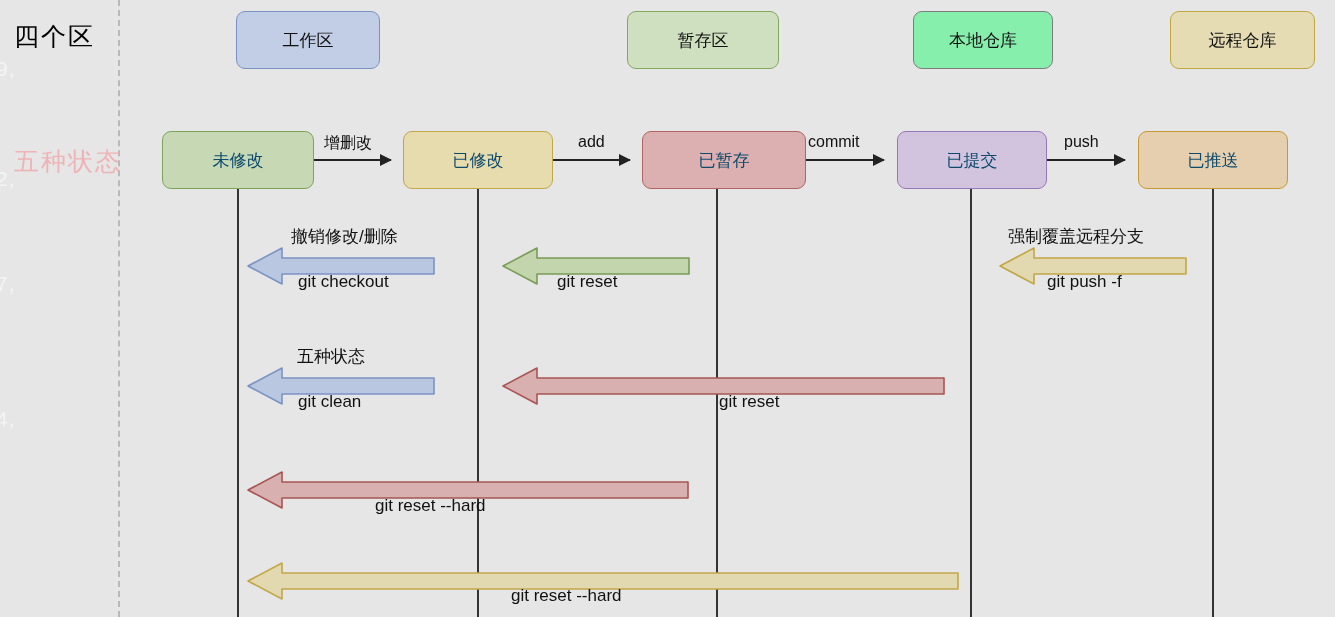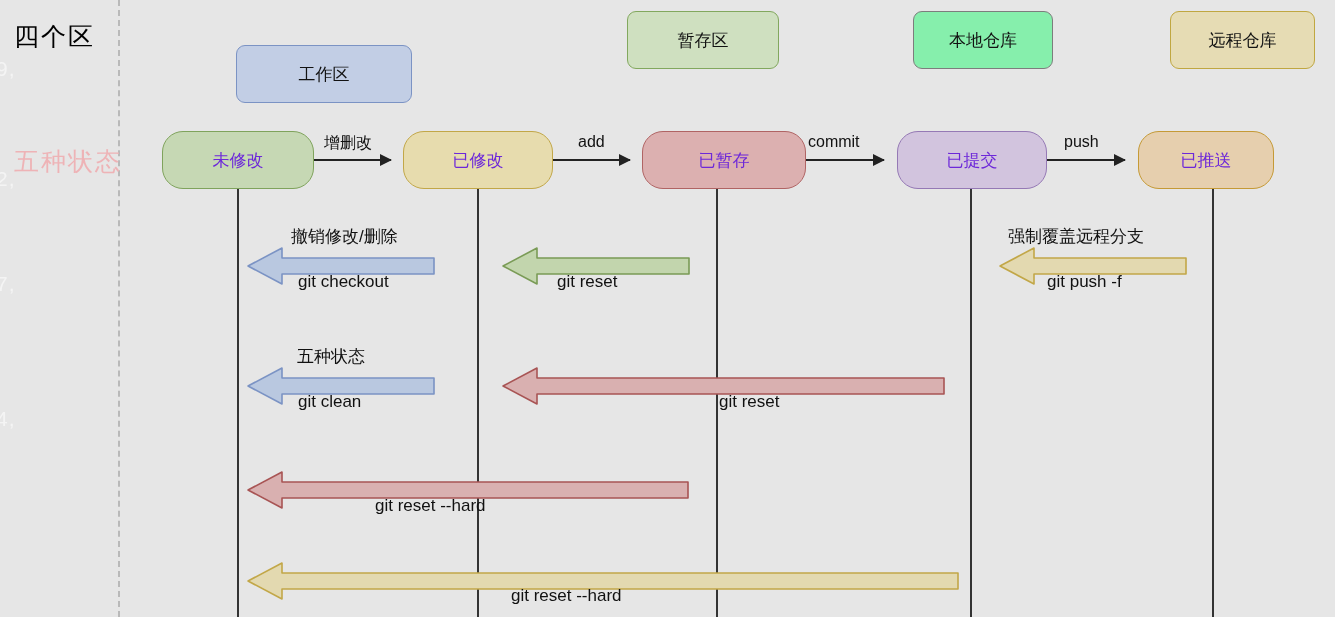--- a/index.html
+++ b/index.html
@@ -53,45 +53,45 @@
     height: 58px;
     border-radius: 9px;
     border: 1.6px solid #888;
     display: flex;
     align-items: center;
     justify-content: center;
     font-size: 17px;
     color: #121212;
     box-sizing: border-box;
   }
-  .zone-work   { left: 236px;  top: 11px; width: 176px; background: #c2cee5; border-color: #7b93c4; margin-top: 34px; }
+  .zone-work   { left: 236px;  top: 11px; width: 144px; background: #c2cee5; border-color: #7b93c4; }
   .zone-stage  { left: 627px;  top: 11px; width: 152px; background: #cfe0c0; border-color: #82a85e; }
   .zone-local  { left: 913px;  top: 11px; width: 140px; background: #86efac; border-color: #7d7d7d; }
   .zone-remote { left: 1170px; top: 11px; width: 145px; background: #e6dcb4; border-color: #c0a741; }
 
   
   .state-box {
     position: absolute;
     top: 131px;
     height: 58px;
-    border-radius: 21px;
+    border-radius: 9px;
     border: 1.6px solid #888;
     display: flex;
     align-items: center;
     justify-content: center;
     font-size: 17px;
-    color: #6d28d9;
+    color: #0c4a6e;
     box-sizing: border-box;
     z-index: 4;
   }
   .st-unmodified { left: 162px;  width: 152px; background: #c6d8b4; border-color: #7fa35c; }
   .st-modified   { left: 403px;  width: 150px; background: #e7dcae; border-color: #c2a748; }
   .st-staged     { left: 642px;  width: 164px; background: #dcb0b0; border-color: #b06464; }
   .st-committed  { left: 897px;  width: 150px; background: #d2c4de; border-color: #9579b5; }
-  .st-pushed     { left: 1138px; width: 136px; background: #e6cfae; border-color: #c59a36; }
+  .st-pushed     { left: 1138px; width: 150px; background: #e6cfae; border-color: #c59a36; }
 
   
   .lifeline {
     position: absolute;
     top: 189px;
     width: 2.4px;
     background: #333;
     height: 428px;
     z-index: 1;
   }

